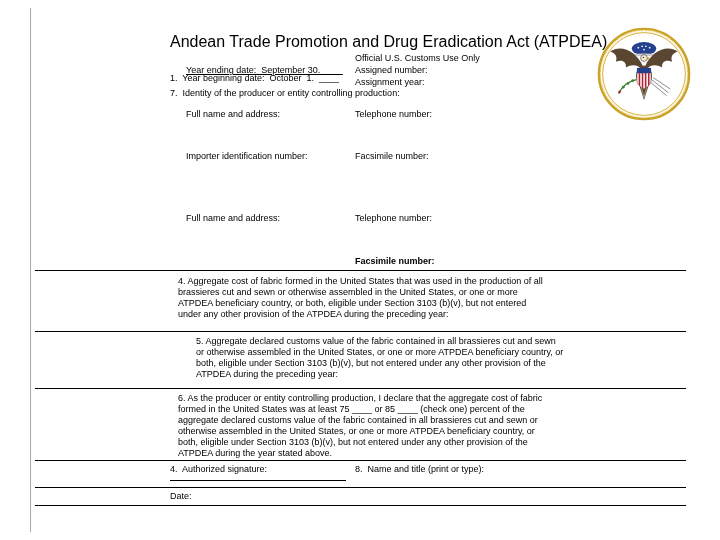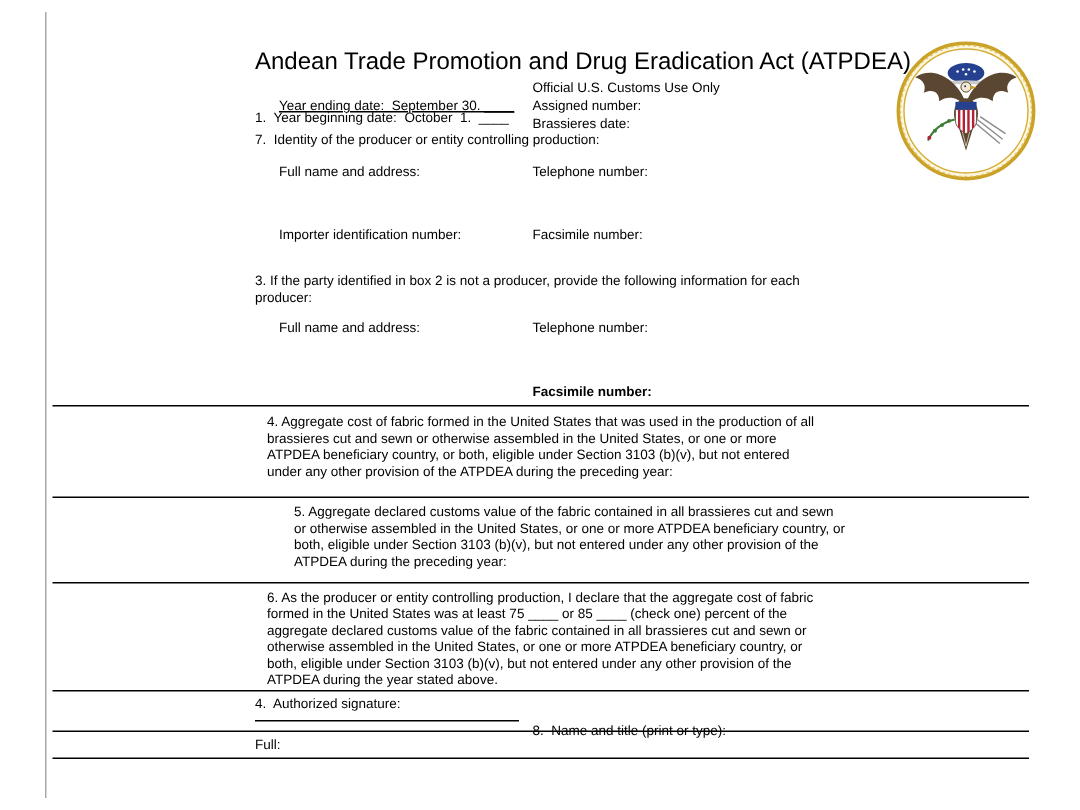--- a/index.html
+++ b/index.html
@@ -81,50 +81,49 @@
       <rect x="50.9" y="49" width="1.7" height="20"></rect>
       <rect x="54.2" y="49" width="1.7" height="20"></rect>
     </g>
     <rect x="42.5" y="43.5" width="15" height="5.5" fill="#24408e"></rect>
   </svg>
 
   <div class="abs t" style="left:170px; top:52px;margin-top:20px;">1.  Year beginning date:  October  1.  ____</div>
   <div class="abs t" style="left:355px; top:52px;">Official U.S. Customs Use Only</div>
   <div class="abs t" style="left:186px; top:64px;text-decoration:underline;">Year ending date:  September 30. ____</div>
   <div class="abs t" style="left:355px; top:64px;">Assigned number:</div>
-  <div class="abs t" style="left:355px; top:76px;">Brassieres date:</div>
+  <div class="abs t" style="left:355px; top:76px;">Assignment year:</div>
 
   <div class="abs t" style="left:170px; top:87px;">7.  Identity of the producer or entity controlling production:</div>
   <div class="abs t" style="left:186px; top:108px;">Full name and address:</div>
   <div class="abs t" style="left:355px; top:108px;">Telephone number:</div>
   <div class="abs t" style="left:186px; top:150px;">Importer identification number:</div>
   <div class="abs t" style="left:355px; top:150px;">Facsimile number:</div>
 
-  <div class="abs para" style="left:170px; top:182px; width:372px;">3.  If the party identified in box 2 is not a producer, provide the following information for each producer:</div>
   <div class="abs t" style="left:186px; top:212px;">Full name and address:</div>
   <div class="abs t" style="left:355px; top:212px;">Telephone number:</div>
   <div class="abs t b" style="left:355px; top:255px;">Facsimile number:</div>
 
   <div class="hr" style="top:270px;"></div>
 
   <div class="abs para" style="left:178px; top:276px; width:368px;">4.  Aggregate cost of fabric formed in the United States that was used in the production of all brassieres cut and sewn or otherwise assembled in the United States, or one or more ATPDEA beneficiary country, or both, eligible under Section 3103 (b)(v), but not entered under any other provision of the ATPDEA during the preceding year:</div>
 
   <div class="hr" style="top:331px;"></div>
 
   <div class="abs para" style="left:196px; top:336px; width:368px;">5.  Aggregate declared customs value of the fabric contained in all brassieres cut and sewn or otherwise assembled in the United States, or one or more ATPDEA beneficiary country, or both, eligible under Section 3103 (b)(v), but not entered under any other provision of the ATPDEA during the preceding year:</div>
 
   <div class="hr" style="top:388px;"></div>
 
   <div class="abs para" style="left:178px; top:393px; width:368px;">6.  As the producer or entity controlling production, I declare that the aggregate cost of fabric formed in the United States was at least 75 ____ or 85 ____ (check one) percent of the aggregate declared customs value of the fabric contained in all brassieres cut and sewn or otherwise assembled in the United States, or one or more ATPDEA beneficiary country, or both, eligible under Section 3103 (b)(v), but not entered under any other provision of the ATPDEA during the year stated above.</div>
 
   <div class="hr" style="top:460px;"></div>
 
   <div class="abs t" style="left:170px; top:463px;">4.  Authorized signature:</div>
-  <div class="abs t" style="left:355px; top:481px;text-align:center;">8.  Name and title (print or type):</div>
+  <div class="abs t" style="left:355px; top:463px;text-align:center;">8.  Name and title (print or type):</div>
   <div class="sigline"></div>
 
   <div class="hr" style="top:487px;"></div>
 
-  <div class="abs t" style="left:170px; top:490px;">Full:</div>
+  <div class="abs t" style="left:170px; top:490px;">Date:</div>
 
   <div class="hr" style="top:505px;"></div>
 
 </div>
 
 </body></html>

